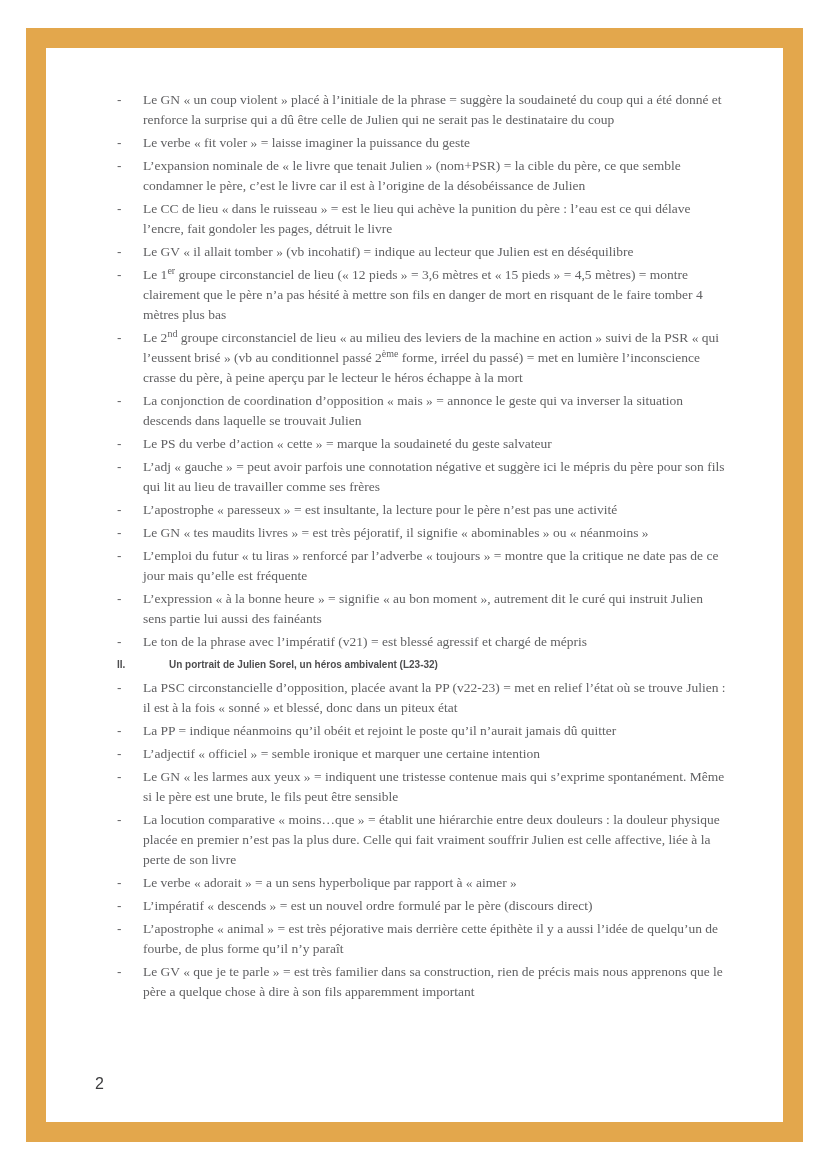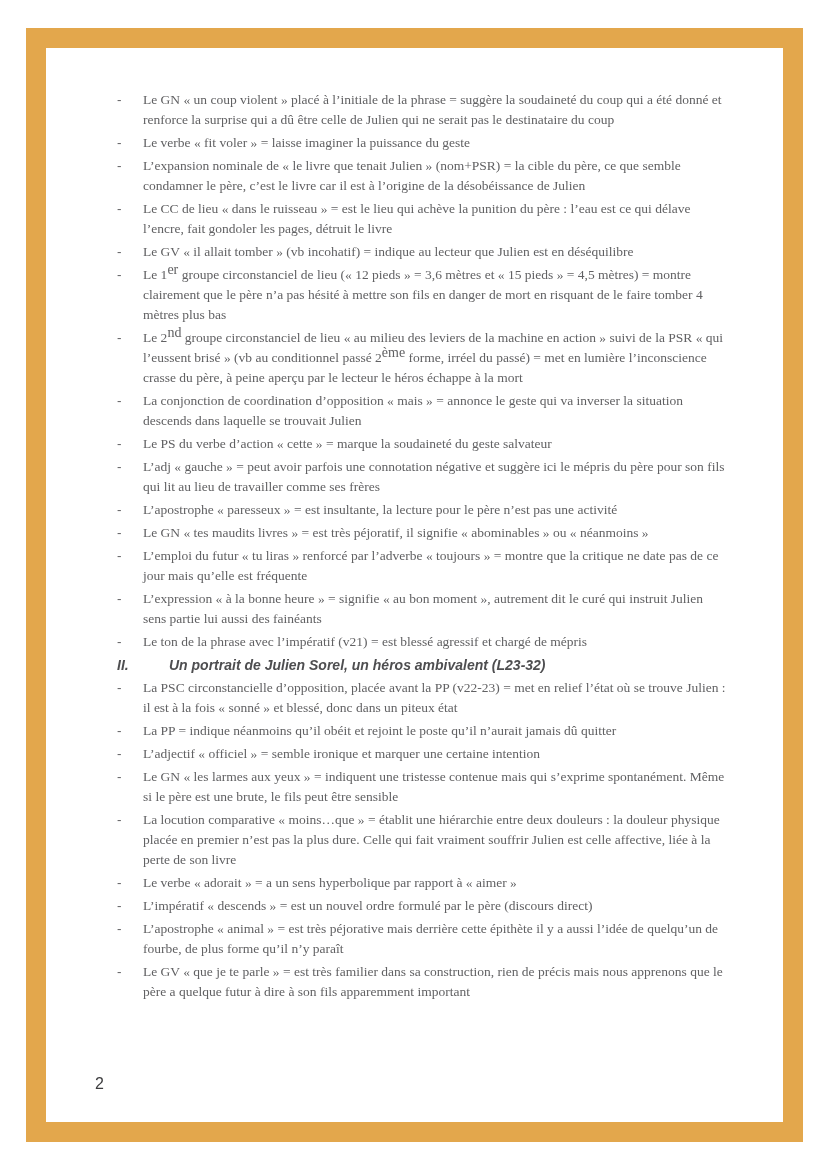--- a/index.html
+++ b/index.html
@@ -46,33 +46,32 @@
     width: 26px;
   }
   .item .txt {
     flex: 1;
     font-family: Liberation Serif, serif;
   }
   .heading {
     display: flex;
     font-weight: bold;
     color: #4E4E50;
-    font-size: 14px;
+    font-size: 10px;
     margin-bottom: 3px;
-    font-style: italic;
   }
   .heading .num {
     flex: 0 0 52px;
     width: 52px;
   }
   .heading .txt {
     flex: 1;
   }
   sup {
-    font-size: 14px;
+    font-size: 10px;
     line-height: 0;
     vertical-align: super;
   }
   .page-number {
     position: absolute;
     left: 49px;
     top: 1026px;
     color: #3C3C3E;
     font-size: 16px;
     line-height: 20px;
@@ -175,18 +174,18 @@
         <div class="item">
           <span class="dash">-</span>
           <span class="txt">L’impératif « descends » = est un nouvel ordre formulé par le père (discours direct)</span>
         </div>
         <div class="item">
           <span class="dash">-</span>
           <span class="txt">L’apostrophe « animal » = est très péjorative mais derrière cette épithète il y a aussi l’idée de quelqu’un de fourbe, de plus forme qu’il n’y paraît</span>
         </div>
         <div class="item">
           <span class="dash">-</span>
-          <span class="txt">Le GV « que je te parle » = est très familier dans sa construction, rien de précis mais nous apprenons que le père a quelque futur à dire à son fils apparemment important</span>
+          <span class="txt">Le GV « que je te parle » = est très familier dans sa construction, rien de précis mais nous apprenons que le père a quelque chose à dire à son fils apparemment important</span>
         </div>
       </div>
     <div class="page-number">2</div>
   </div>
 </div>
 
 </body></html>

